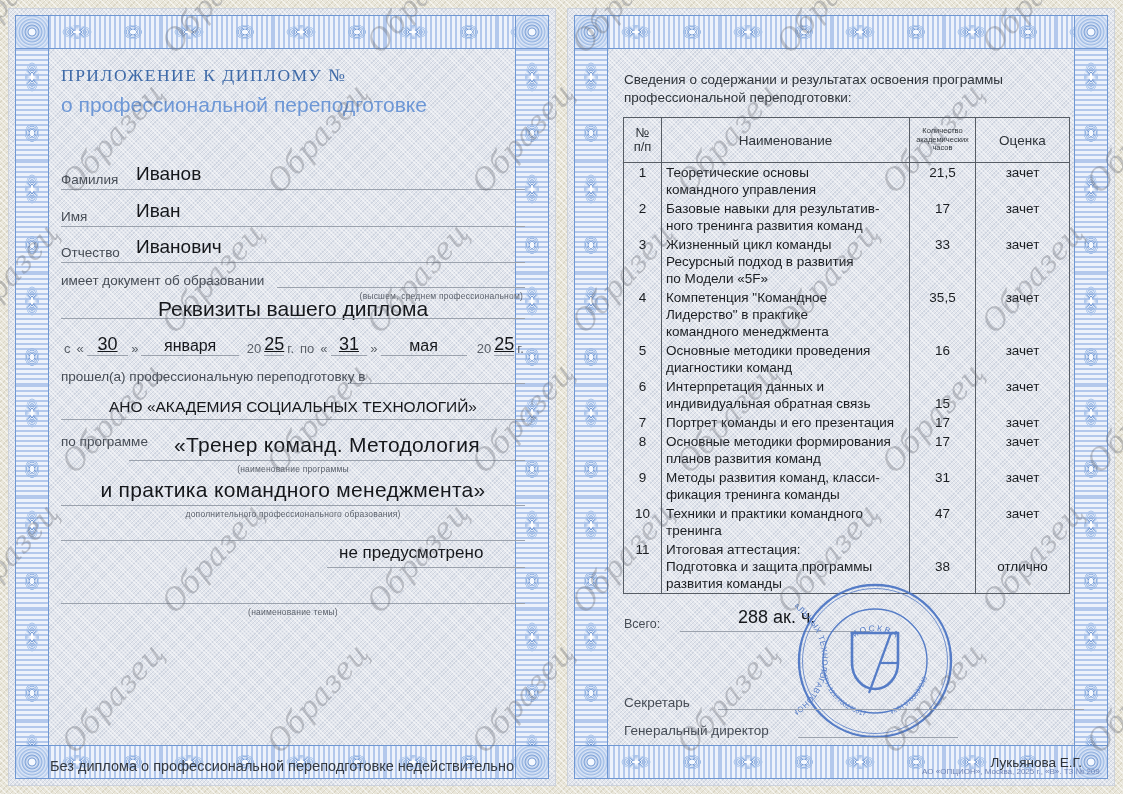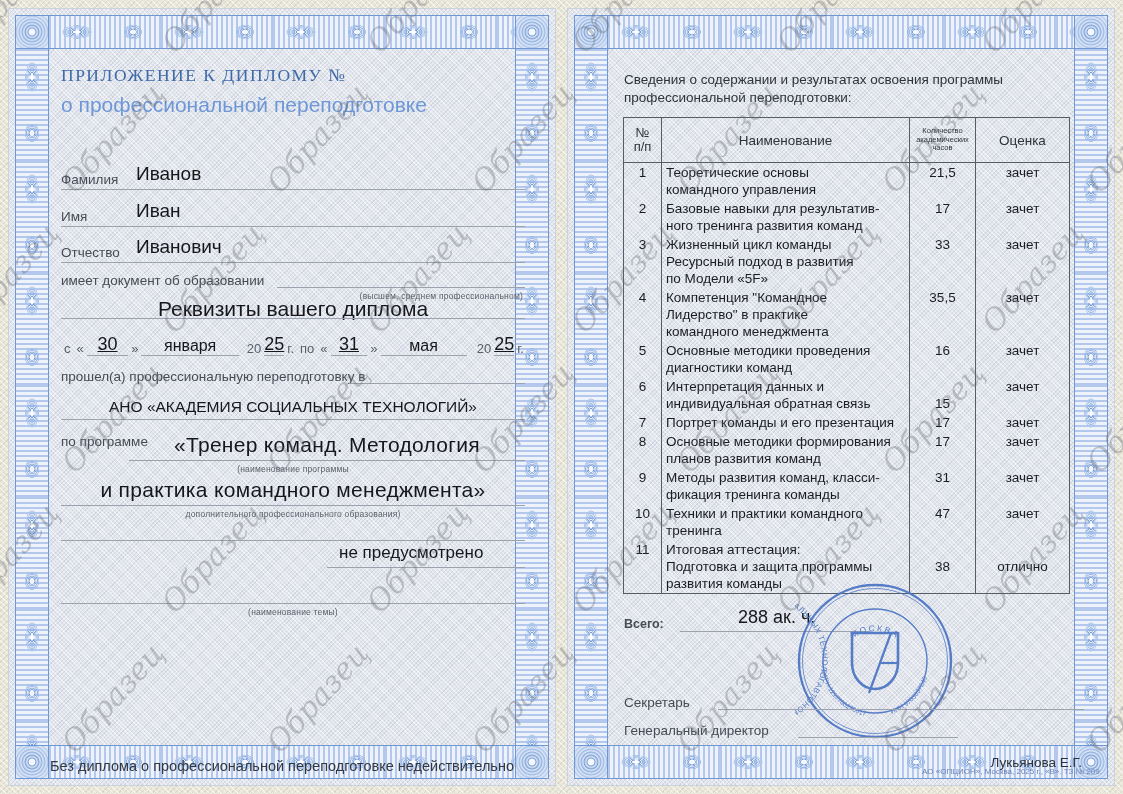--- a/index.html
+++ b/index.html
@@ -269,21 +269,21 @@
           <td class="cell-num">11</td>
           <td class="cell-name pre">Итоговая аттестация:
 Подготовка и защита программы
 развития команды</td>
           <td class="cell-hours">38</td>
           <td class="cell-grade">отлично</td>
         </tr>
       </tbody>
   </table>
 
-  <div class="abs lbl" style="left:56px;top:608px;font-size:12.5px;font-weight:bold;">Всего:</div>
+  <div class="abs lbl" style="left:56px;top:608px;font-size:12.5px;">Всего:</div>
   <div class="abs val" style="left:128px;top:598px;font-size:18px;margin-left:42px;">288 ак. ч.</div>
   <div class="abs uline" style="left:112px;width:190px;top:622px;"></div>
 
   <div class="abs" style="left:227px;top:572px;width:160px;height:160px;">
     <svg class="stamp-svg" width="160" height="160" viewBox="0 0 160 160">
       <defs>
         <path id="arc-outer" d="M22.7,100.9 a61,61 0 1,1 0.12,-0.3"></path>
         <path id="arc-city" d="M44,76 A38,38 0 0 1 116,76"></path>
         <path id="arc-ogrn" d="M26,88 A56,56 0 0 0 72,135"></path>
         <path id="arc-inn" d="M88,135 A56,56 0 0 0 134,88"></path>

